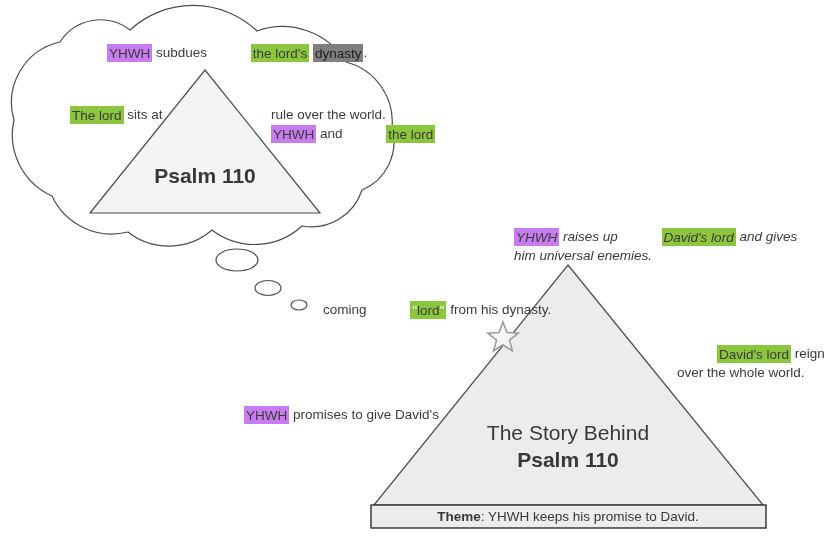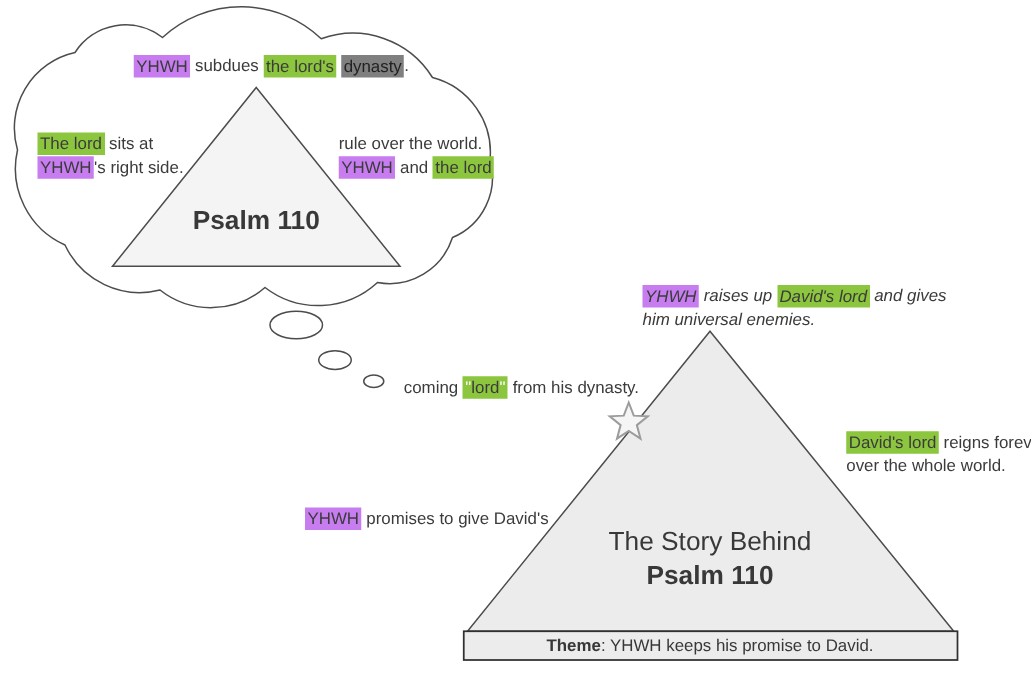--- a/index.html
+++ b/index.html
@@ -13,21 +13,21 @@
   body{
     width:825px;height:538px;position:relative;overflow:hidden;
     background:#ffffff;font-family:"Liberation Sans",sans-serif;
   }
   #diagram-svg{position:absolute;left:0;top:0;}
   #annotations-layer{position:absolute;left:0;top:0;width:825px;height:538px;}
   .annotation{position:absolute;font-size:13.5px;line-height:19px;color:var(--ink);}
   .annotation .line{white-space:pre;}
   .hl{padding:1.5px 2px;}
   .hl-purple{background:var(--hl-purple);}
-  .hl-green{background:var(--hl-green);}
+  .hl-green{background:var(--hl-green);margin-left:40px;}
   .hl-yellow{background:var(--hl-yellow);}
   .hl-gray{background:var(--hl-gray);color:#222222;}
   .svg-label{fill:#383838;}
 </style>
 </head>
 <body>
 
 <svg id="diagram-svg" width="825" height="538" viewBox="0 0 825 538">
 
   <path d="M 14 120
@@ -63,21 +63,20 @@
 
   <polygon points="503,322 507,332.5 518.2,333.1 509.5,340.1 512.4,350.9 503,344.8 493.6,350.9 496.5,340.1 487.8,333.1 499,332.5" fill="#f5f5f5" stroke="#9c9c9c" stroke-width="1.6"></polygon>
 </svg>
 
 <div id="annotations-layer">
     <div class="annotation" style="left: 107px; top: 43px;">
       <div class="line"><span class="hl hl-purple">YHWH</span><span> subdues </span><span class="hl hl-green">the lord's</span><span> </span><span class="hl hl-gray">dynasty</span><span>.</span></div>
     </div>
     <div class="annotation" style="left: 30px; top: 105px;">
       <div class="line"><span class="hl hl-green">The lord</span><span> sits at</span></div>
-      <div class="line"><span class="hl hl-purple">YHWH</span><span>'s right side.</span></div>
     </div>
     <div class="annotation" style="left: 271px; top: 105px;">
       <div class="line"><span>rule over the world.</span></div>
       <div class="line"><span class="hl hl-purple">YHWH</span><span> and </span><span class="hl hl-green">the lord</span></div>
     </div>
     <div class="annotation" style="left: 514px; top: 227px; font-style: italic;">
       <div class="line"><span class="hl hl-purple">YHWH</span><span> raises up </span><span class="hl hl-green">David's lord</span><span> and gives</span></div>
       <div class="line"><span>him universal enemies.</span></div>
     </div>
     <div class="annotation" style="left: 323px; top: 300px;">

